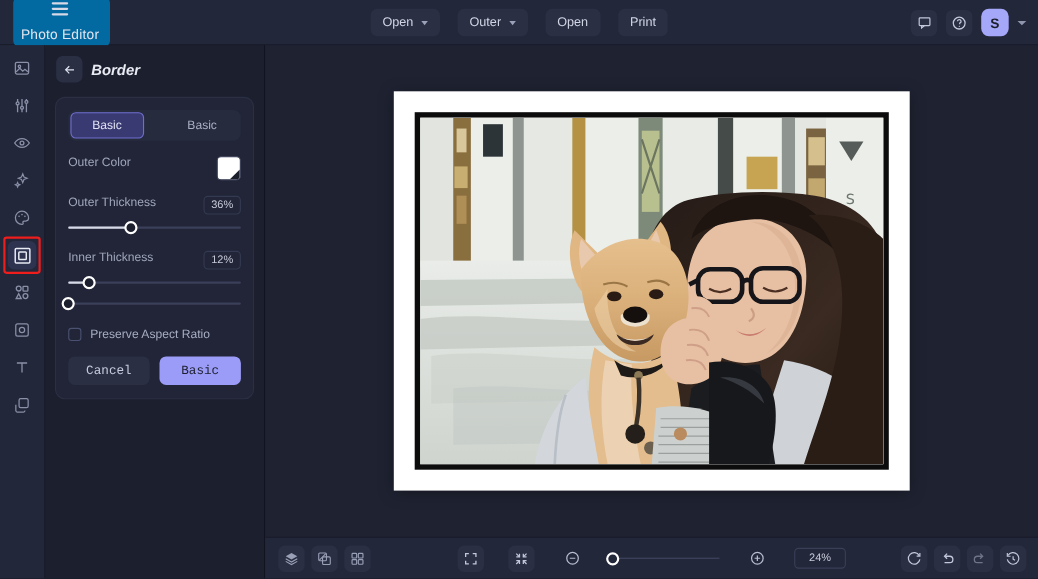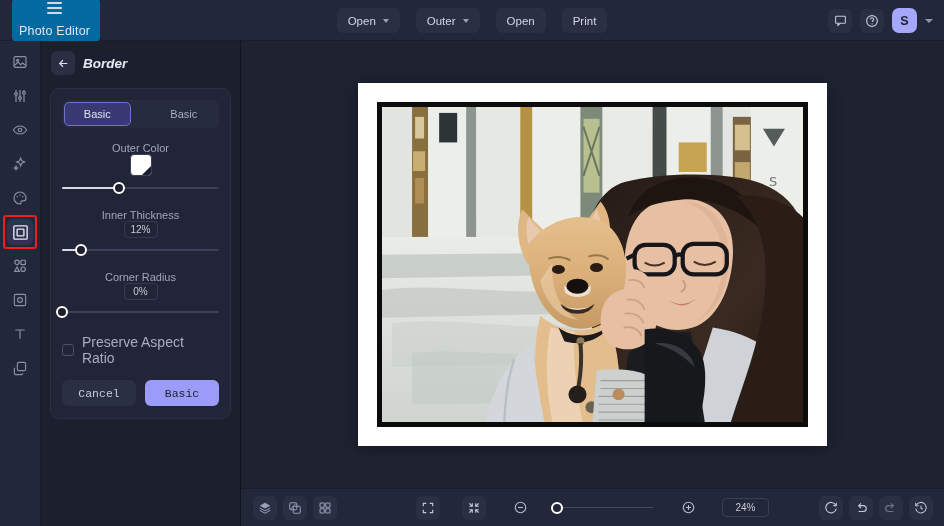--- a/index.html
+++ b/index.html
@@ -95,21 +95,21 @@
   }
   .tabs {
     display: flex; background: #262b3e; border-radius: 7px; padding: 2px; gap: 20px;
   }
   .tab {
     flex: 1; text-align: center; font-size: 11px; padding: 5px 0;
     border-radius: 5px; color: #a9afc4; cursor: pointer; border: 1px solid transparent;
   }
   .tab.active { background: #3a3a72; color: #dfe1f2; border-color: #6f6fd0; }
 
-  .row { display: flex; align-items: center; justify-content: space-between; margin-top: 14px; flex-direction: column; }
+  .row { display: flex; align-items: flex-start; justify-content: space-between; margin-top: 14px; }
   .row-label { color: #a0a6bb; font-size: 11px; }
   .swatch {
     width: 22px; height: 22px; border-radius: 4px; position: relative; overflow: hidden;
     border: 1px solid #3a3f57; cursor: pointer;
   }
   .swatch::after {
     content: ""; position: absolute; right: 0; bottom: 0;
     border-left: 9px solid transparent; border-bottom: 9px solid #1b1e2b;
   }
   .swatch.dark::after { border-bottom-color: #3f4256; }
@@ -129,21 +129,21 @@
     position: absolute; left: 0; top: 6px; height: 2px;
     background: #d7dae6; border-radius: 2px;
   }
   .slider .thumb {
     position: absolute; top: 1px; width: 12px; height: 12px; margin-left: -6px;
     border-radius: 50%; background: #1c1f2e; border: 2.2px solid #ffffff;
   }
 
   .check-row { display: flex; align-items: center; gap: 8px; margin-top: 15px; cursor: pointer; }
   .checkbox { width: 12px; height: 12px; border: 1.4px solid #4b5170; border-radius: 3px; background: transparent; }
-  .check-label { color: #a7adc2; font-size: 14px; }
+  .check-label { color: #a7adc2; font-size: 11px; }
 
   .btn-row { display: flex; gap: 9px; margin-top: 14px; }
   .btn {
     flex: 1; height: 26px; border-radius: 6px; border: none;
     font-size: 11.5px; cursor: pointer; font-family: Liberation Mono, monospace;
   }
   .btn.cancel { background: #2a2f44; color: #c7cbdb; }
   .btn.apply { background: #9b9cf7; color: #1d1f2e; }
 
   
@@ -323,40 +323,40 @@
         <div class="tab active">Basic</div>
         <div class="tab">Basic</div>
       </div>
 
       <div class="row">
         <span class="row-label">Outer Color</span>
         <span class="swatch" style="background:#ffffff"></span>
       </div>
 
 
+      <div class="row">
+        <span class="row-label">Outer Thickness</span>
+        <span class="val-pill">36%</span>
+      </div>
       <div class="slider">
         <span class="track"></span>
         <span class="fill" id="fill-outer" style="width: 36%;"></span>
         <span class="thumb" id="thumb-outer" style="left: 36%;"></span>
       </div>
 
       <div class="row">
         <span class="row-label">Inner Thickness</span>
         <span class="val-pill">12%</span>
       </div>
       <div class="slider">
         <span class="track"></span>
         <span class="fill" id="fill-inner" style="width: 12%;"></span>
         <span class="thumb" id="thumb-inner" style="left: 12%;"></span>
       </div>
 
-      <div class="row">
-        <span class="row-label">Corner Radius</span>
-        <span class="val-pill">0%</span>
-      </div>
       <div class="slider">
         <span class="track"></span>
         <span class="fill" id="fill-radius" style="width: 0%;"></span>
         <span class="thumb" id="thumb-radius" style="left: 0%;"></span>
       </div>
 
       <div class="check-row">
         <span class="checkbox"></span>
         <span class="check-label">Preserve Aspect Ratio</span>
       </div>

